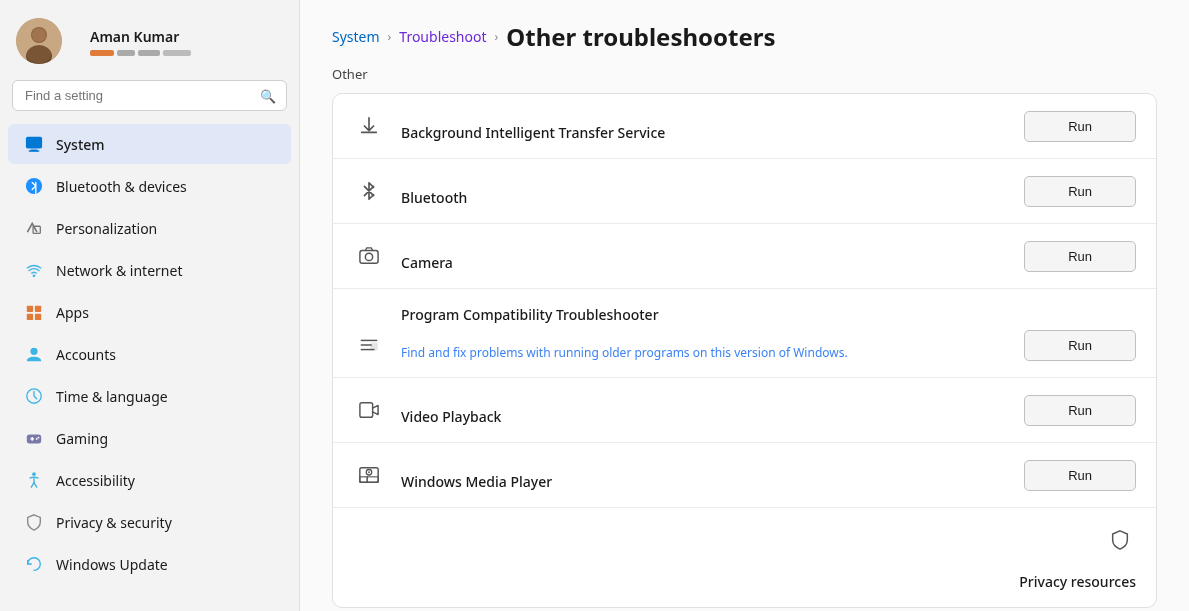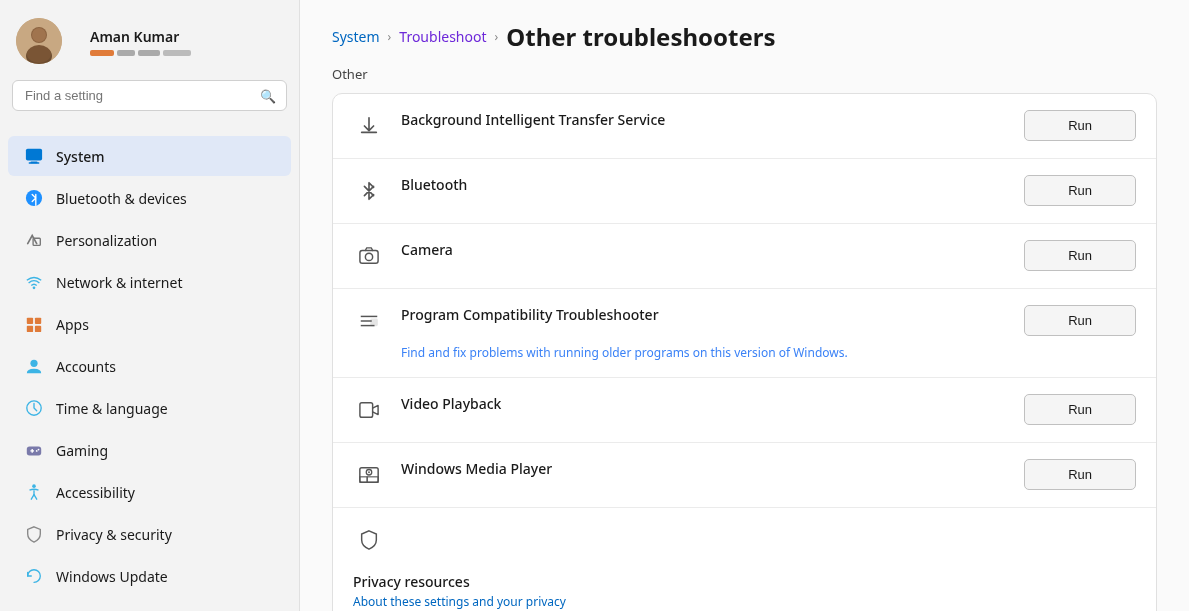--- a/index.html
+++ b/index.html
@@ -58,21 +58,21 @@
       gap: 3px;
       margin-top: 4px;
     }
 
     .sidebar-bar {
       height: 6px;
       border-radius: 2px;
     }
 
     .sidebar-search {
-      margin: 4px 12px 20px 12px;
+      margin: 4px 12px 8px 12px;
       position: relative;
     }
 
     .sidebar-search input {
       width: 100%;
       padding: 7px 32px 7px 12px;
       border-radius: 6px;
       border: 1px solid #d0d0d0;
       background: #fff;
       font-size: 13px;
@@ -166,21 +166,21 @@
       flex-direction: column;
       gap: 0;
       border: 1px solid #e0e0e0;
       border-radius: 10px;
       background: #fff;
       overflow: hidden;
     }
 
     .troubleshooter-row {
       display: flex;
-      align-items: flex-start;
+      align-items: flex-end;
       padding: 16px 20px;
       border-bottom: 1px solid #ebebeb;
       gap: 16px;
     }
 
     .troubleshooter-row:last-child {
       border-bottom: none;
       flex-direction: column;
     }
 
@@ -489,18 +489,17 @@
     </div>
 
     <div class="troubleshooter-row">
       <div class="troubleshooter-icon">
         <svg width="22" height="22" viewBox="0 0 24 24" fill="none">
           <path d="M12 2 L20 5.5 L20 12 Q20 18.5 12 22 Q4 18.5 4 12 L4 5.5 Z" stroke="#555" stroke-width="1.6" fill="none"></path>
         </svg>
       </div>
       <div class="troubleshooter-info">
         <div class="troubleshooter-name">Privacy resources</div>
-        <a class="troubleshooter-link">About these settings and your privacy</a>
       </div>
     </div>
 
   </div>
 </main>
 
 </body></html>

